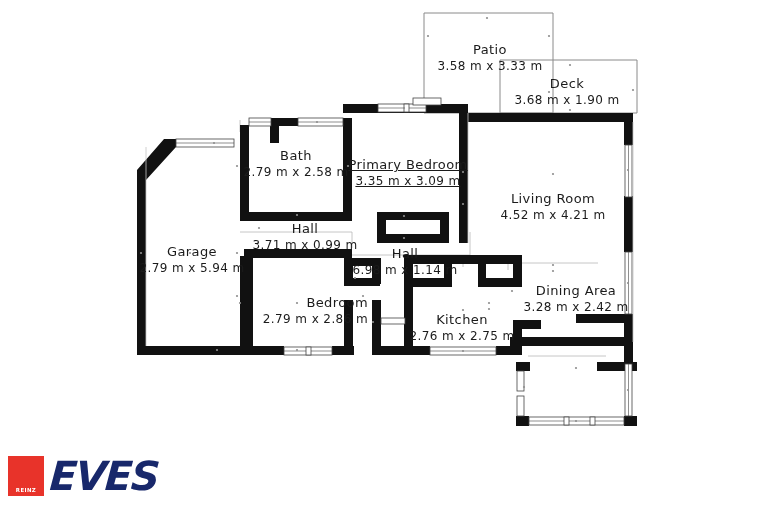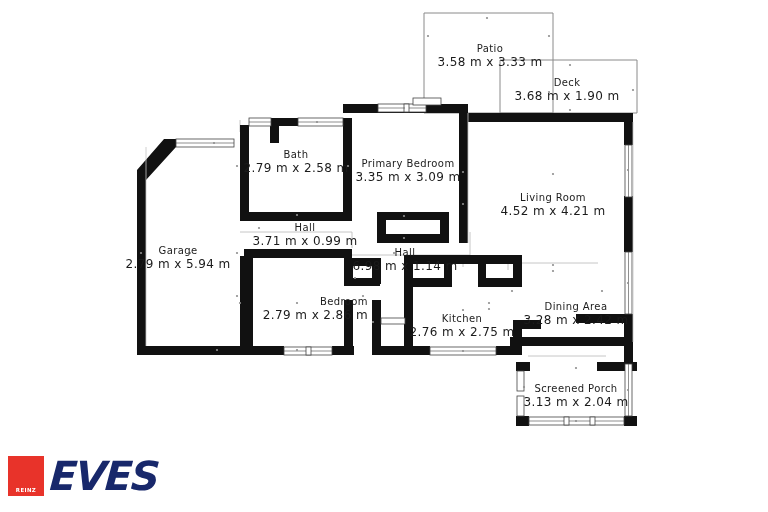--- a/index.html
+++ b/index.html
@@ -31,21 +31,21 @@
     text-align: center;
     color: #1b1b1b;
     font-family: "DejaVu Sans", "Liberation Sans", sans-serif;
     line-height: 1.30;
     white-space: nowrap;
     letter-spacing: 0.4px;
     pointer-events: none;
   }
   .room-label .rname {
     display: block;
-    font-size: 10px;
+    font-size: 13px;
   }
   .room-label .rdim {
     display: block;
     font-size: 12px;
   }
 
   
   #footer {
     position: absolute;
     left: 0; top: 448px;
@@ -286,65 +286,61 @@
   <div class="room-label" style="left:497px; top:76px; width:140px;">
     <span class="rname">Deck</span>
     <span class="rdim">3.68 m x 1.90 m</span>
   </div>
 
   <div class="room-label" style="left:226px; top:148px; width:140px;">
     <span class="rname">Bath</span>
     <span class="rdim">2.79 m x 2.58 m</span>
   </div>
 
-  <div class="room-label" style="left:338px; top:157px; width:140px;">
+  <div class="room-label" style="left:338px; top:157px; width:140px;text-decoration:underline;">
     <span class="rname">Primary Bedroom</span>
     <span class="rdim">3.35 m x 3.09 m</span>
   </div>
 
   <div class="room-label" style="left:483px; top:191px; width:140px;">
     <span class="rname">Living Room</span>
     <span class="rdim">4.52 m x 4.21 m</span>
   </div>
 
   <div class="room-label" style="left:235px; top:221px; width:140px;">
     <span class="rname">Hall</span>
     <span class="rdim">3.71 m x 0.99 m</span>
   </div>
 
   <div class="room-label" style="left:335px; top:246px; width:140px;">
     <span class="rname">Hall</span>
     <span class="rdim">6.98 m x 1.14 m</span>
   </div>
 
-  <div class="room-label" style="left:108px; top:244px; width:140px;">
+  <div class="room-label" style="left:122px; top:244px; width:140px;">
     <span class="rname">Garage</span>
     <span class="rdim">2.79 m x 5.94 m</span>
   </div>
 
   <div class="room-label" style="left:228px; top:295px; width:140px;text-align:right;">
     <span class="rname">Bedroom</span>
     <span class="rdim">2.79 m x 2.86 m</span>
   </div>
 
 
   <div class="room-label" style="left:392px; top:312px; width:140px;">
     <span class="rname">Kitchen</span>
     <span class="rdim">2.76 m x 2.75 m</span>
   </div>
 
-  <div class="room-label" style="left:506px; top:300px; width:140px;">
+  <div class="room-label" style="left:506px; top:283px; width:140px;">
     <span class="rname">Dining Area</span>
     <span class="rdim">3.28 m x 2.42 m</span>
   </div>
 
-  <div class="room-label" style="left:506px; top:382px; width:140px;">
-    <span class="rname">Screened Porch</span>
-    <span class="rdim">3.13 m x 2.04 m</span>
-  </div>
 
   <div id="footer">
 
     <div id="logo">
       <div id="logo-badge">
         <span class="badge-text">REINZ</span>
       </div>
       <div id="logo-word">EVES</div>
     </div>
 

